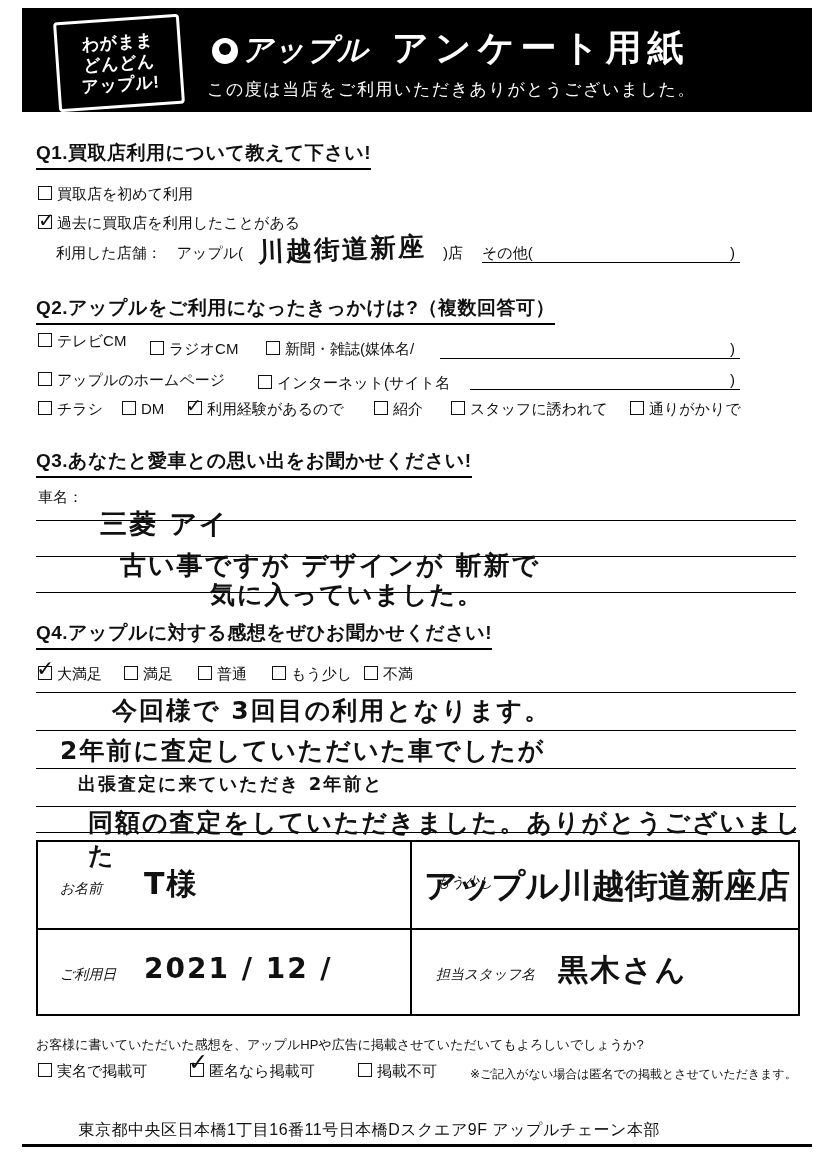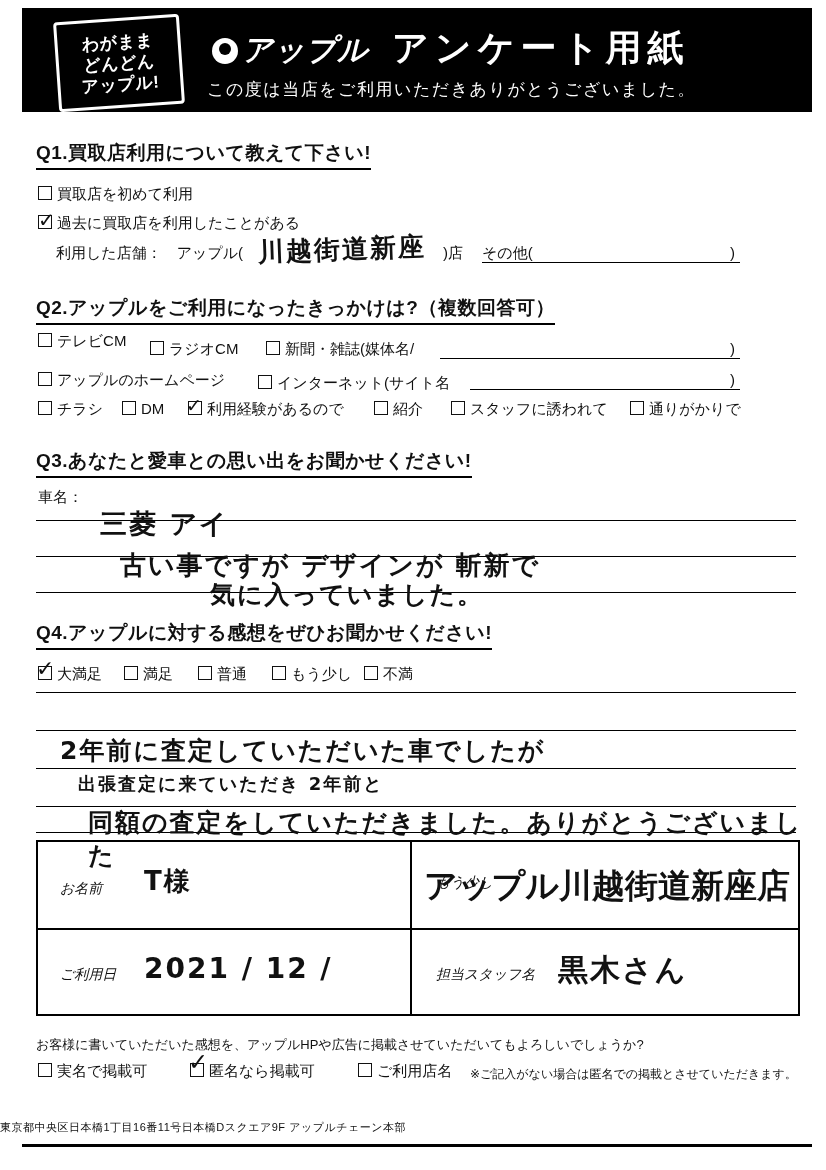--- a/index.html
+++ b/index.html
@@ -29,21 +29,21 @@
 
   
   .hw{position:absolute;font-family:"DejaVu Sans",sans-serif;color:#111;font-weight:bold;letter-spacing:2px;}
 
   
   .tbl{position:absolute;left:36px;top:840px;width:760px;height:172px;border:2px solid #000;}
   .tbl .vline{position:absolute;left:372px;top:0;width:2px;height:172px;background:#000;}
   .tbl .hline{position:absolute;left:0;top:86px;width:760px;height:2px;background:#000;}
   .cellLabel{position:absolute;font-size:14px;font-style:italic;}
 
-  .footaddr{position:absolute;left:0;top:1120px;width:660px;text-align:left;font-size:11px;letter-spacing:0.5px;}
+  .footaddr{position:absolute;left:0;top:1120px;width:660px;text-align:right;font-size:16px;letter-spacing:0.5px;}
   .bottomrule{position:absolute;left:22px;top:1144px;width:790px;height:3px;background:#000;}
 </style>
 </head>
 <body>
 
 <div class="page">
 
   <div class="header">
     <div class="badge">
       <span>わがまま</span>
@@ -146,48 +146,49 @@
   <div class="txt" style="left:364px;top:665px;">
     <span class="cb"></span><span>不満</span>
   </div>
 
   <div class="line" style="left:36px;top:692px;width:760px;"></div>
   <div class="line" style="left:36px;top:730px;width:760px;"></div>
   <div class="line" style="left:36px;top:768px;width:760px;"></div>
   <div class="line" style="left:36px;top:806px;width:760px;"></div>
   <div class="line" style="left:36px;top:832px;width:760px;"></div>
 
+  <div class="hw" style="left:112px;top:694px;font-size:25px;">今回様で 3回目の利用となります。</div>
   <div class="hw" style="left:60px;top:734px;font-size:25px;">2年前に査定していただいた車でしたが</div>
   <div class="hw" style="left:78px;top:772px;font-size:18px;text-align:right;">出張査定に来ていただき 2年前と</div>
   <div class="hw" style="left:88px;top:806px;font-size:25px;">同額の査定をしていただきました。ありがとうございました</div>
 
   <div class="tbl">
     <div class="vline"></div>
     <div class="hline"></div>
 
     <div class="cellLabel" style="left:22px;top:38px;">お名前</div>
     <div class="cellLabel" style="left:398px;top:32px;">もう少し</div>
     <div class="cellLabel" style="left:22px;top:124px;">ご利用日</div>
     <div class="cellLabel" style="left:398px;top:124px;">担当スタッフ名</div>
 
-    <div class="hw" style="left:106px;top:22px;font-size:26px;">T様</div>
+    <div class="hw" style="left:106px;top:22px;font-size:30px;">T様</div>
     <div class="hw" style="left:386px;top:22px;font-size:33px;letter-spacing:0;">アップル川越街道新座店</div>
     <div class="hw" style="left:106px;top:110px;font-size:28px;">2021 / 12 /</div>
     <div class="hw" style="left:520px;top:108px;font-size:30px;">黒木さん</div>
   </div>
 
   <div class="txt sm" style="left:36px;top:1036px;">お客様に書いていただいた感想を、アップルHPや広告に掲載させていただいてもよろしいでしょうか?</div>
 
   <div class="txt" style="left:38px;top:1062px;">
     <span class="cb"></span><span>実名で掲載可</span>
   </div>
   <div class="txt" style="left:190px;top:1062px;">
     <span class="cb"></span><span>匿名なら掲載可</span>
   </div>
   <div class="hw" style="left:188px;top:1048px;font-size:24px;">✓</div>
   <div class="txt" style="left:358px;top:1062px;">
-    <span class="cb"></span><span>ご利用店名</span>
+    <span class="cb"></span><span>掲載不可</span>
   </div>
   <div class="txt xs" style="left:470px;top:1066px;">※ご記入がない場合は匿名での掲載とさせていただきます。</div>
 
   <div class="footaddr">東京都中央区日本橋1丁目16番11号日本橋Dスクエア9F アップルチェーン本部</div>
   <div class="bottomrule"></div>
 </div>
 
 </body></html>

